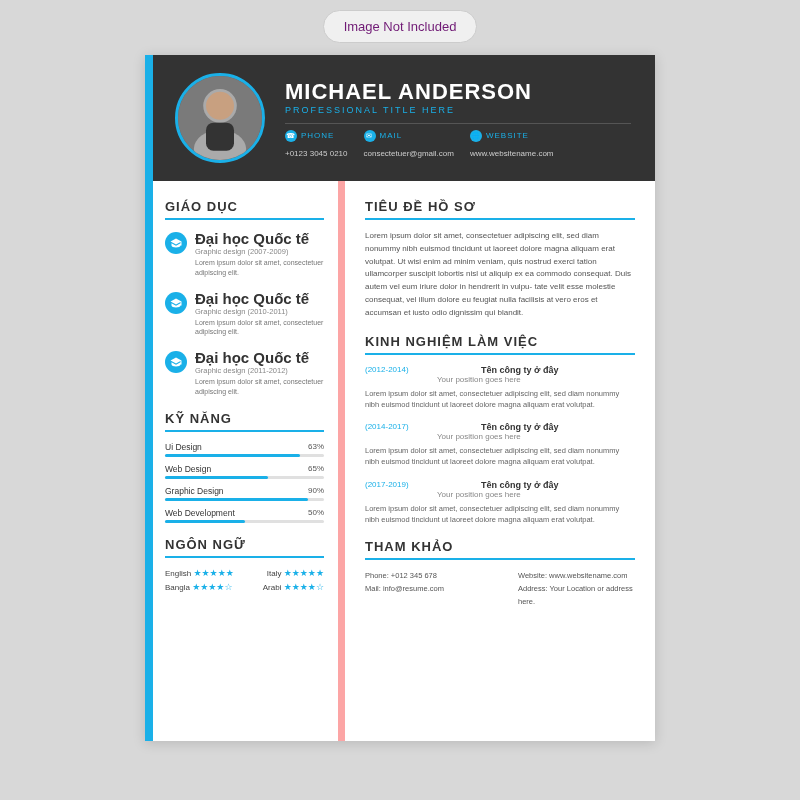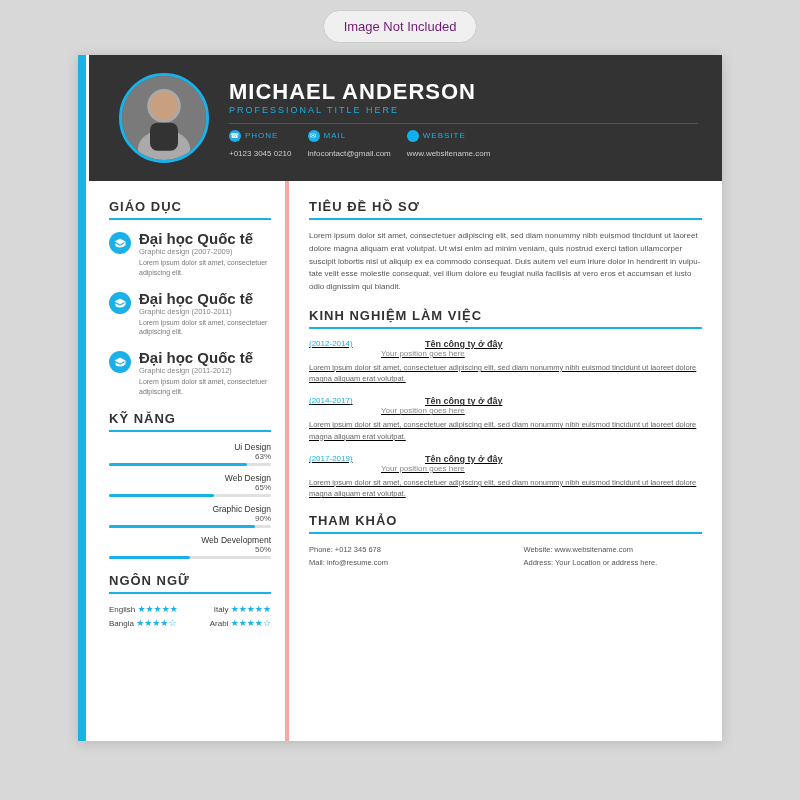--- a/index.html
+++ b/index.html
@@ -16,25 +16,24 @@
     .image-not-included {
       background: #f0f0f0;
       border: 1px solid #ccc;
       border-radius: 20px;
       padding: 8px 20px;
       font-size: 13px;
       color: #701a75;
       margin-bottom: 12px;
     }
     .resume-wrapper {
-      width: 644px;
+      width: 510px;
       background: #fff;
       box-shadow: 0 2px 12px rgba(0,0,0,0.15);
       position: relative;
-      padding-left: 11px;
     }
     
     .blue-bar {
       position: absolute;
       left: 0;
       top: 0;
       width: 8px;
       height: 100%;
       background: #1ab0e8;
       z-index: 2;
@@ -122,21 +121,21 @@
     
     .body {
       display: flex;
       min-height: 560px;
     }
     
     .left-col {
       width: 200px;
       flex-shrink: 0;
       padding: 18px 14px 18px 20px;
-      border-right: 4px solid #fca5a5;
+      border-right: 7px solid #fca5a5;
     }
     
     .right-col {
       flex: 1;
       padding: 18px 20px 18px 20px;
     }
     .section-title {
       font-size: 13px;
       font-weight: 700;
       color: #333;
@@ -181,23 +180,22 @@
       margin-top: 2px;
       line-height: 1.4;
     }
     
     .skill-item {
       margin-bottom: 7px;
     }
     .skill-row {
       display: flex;
       justify-content: space-between;
-      align-items: flex-end;
+      align-items: center;
       margin-bottom: 2px;
-      flex-direction: column;
     }
     .skill-name {
       font-size: 8.5px;
       color: #333;
     }
     .skill-pct {
       font-size: 8px;
       color: #555;
     }
     .skill-bar-bg {
@@ -222,21 +220,20 @@
     
     .profile-text {
       font-size: 8px;
       color: #555;
       line-height: 1.6;
       margin-bottom: 14px;
     }
     
     .work-item {
       margin-bottom: 12px;
-      text-decoration: underline;
     }
     .work-header {
       display: flex;
       gap: 12px;
       align-items: flex-start;
     }
     .work-dates {
       font-size: 8px;
       color: #1ab0e8;
       flex-shrink: 0;
@@ -311,21 +308,21 @@
       <span class="icon-circle">☎</span>
       Phone
     </div>
     <div class="contact-value">+0123 3045 0210</div>
   </div>
           <div class="contact-item">
     <div class="contact-label">
       <span class="icon-circle">✉</span>
       Mail
     </div>
-    <div class="contact-value">infocontact@gmail.com</div>
+    <div class="contact-value">consectetuer@gmail.com</div>
   </div>
           <div class="contact-item">
     <div class="contact-label">
       <span class="icon-circle">🌐</span>
       Website
     </div>
     <div class="contact-value">www.websitename.com</div>
   </div>
         </div>
     </div>

